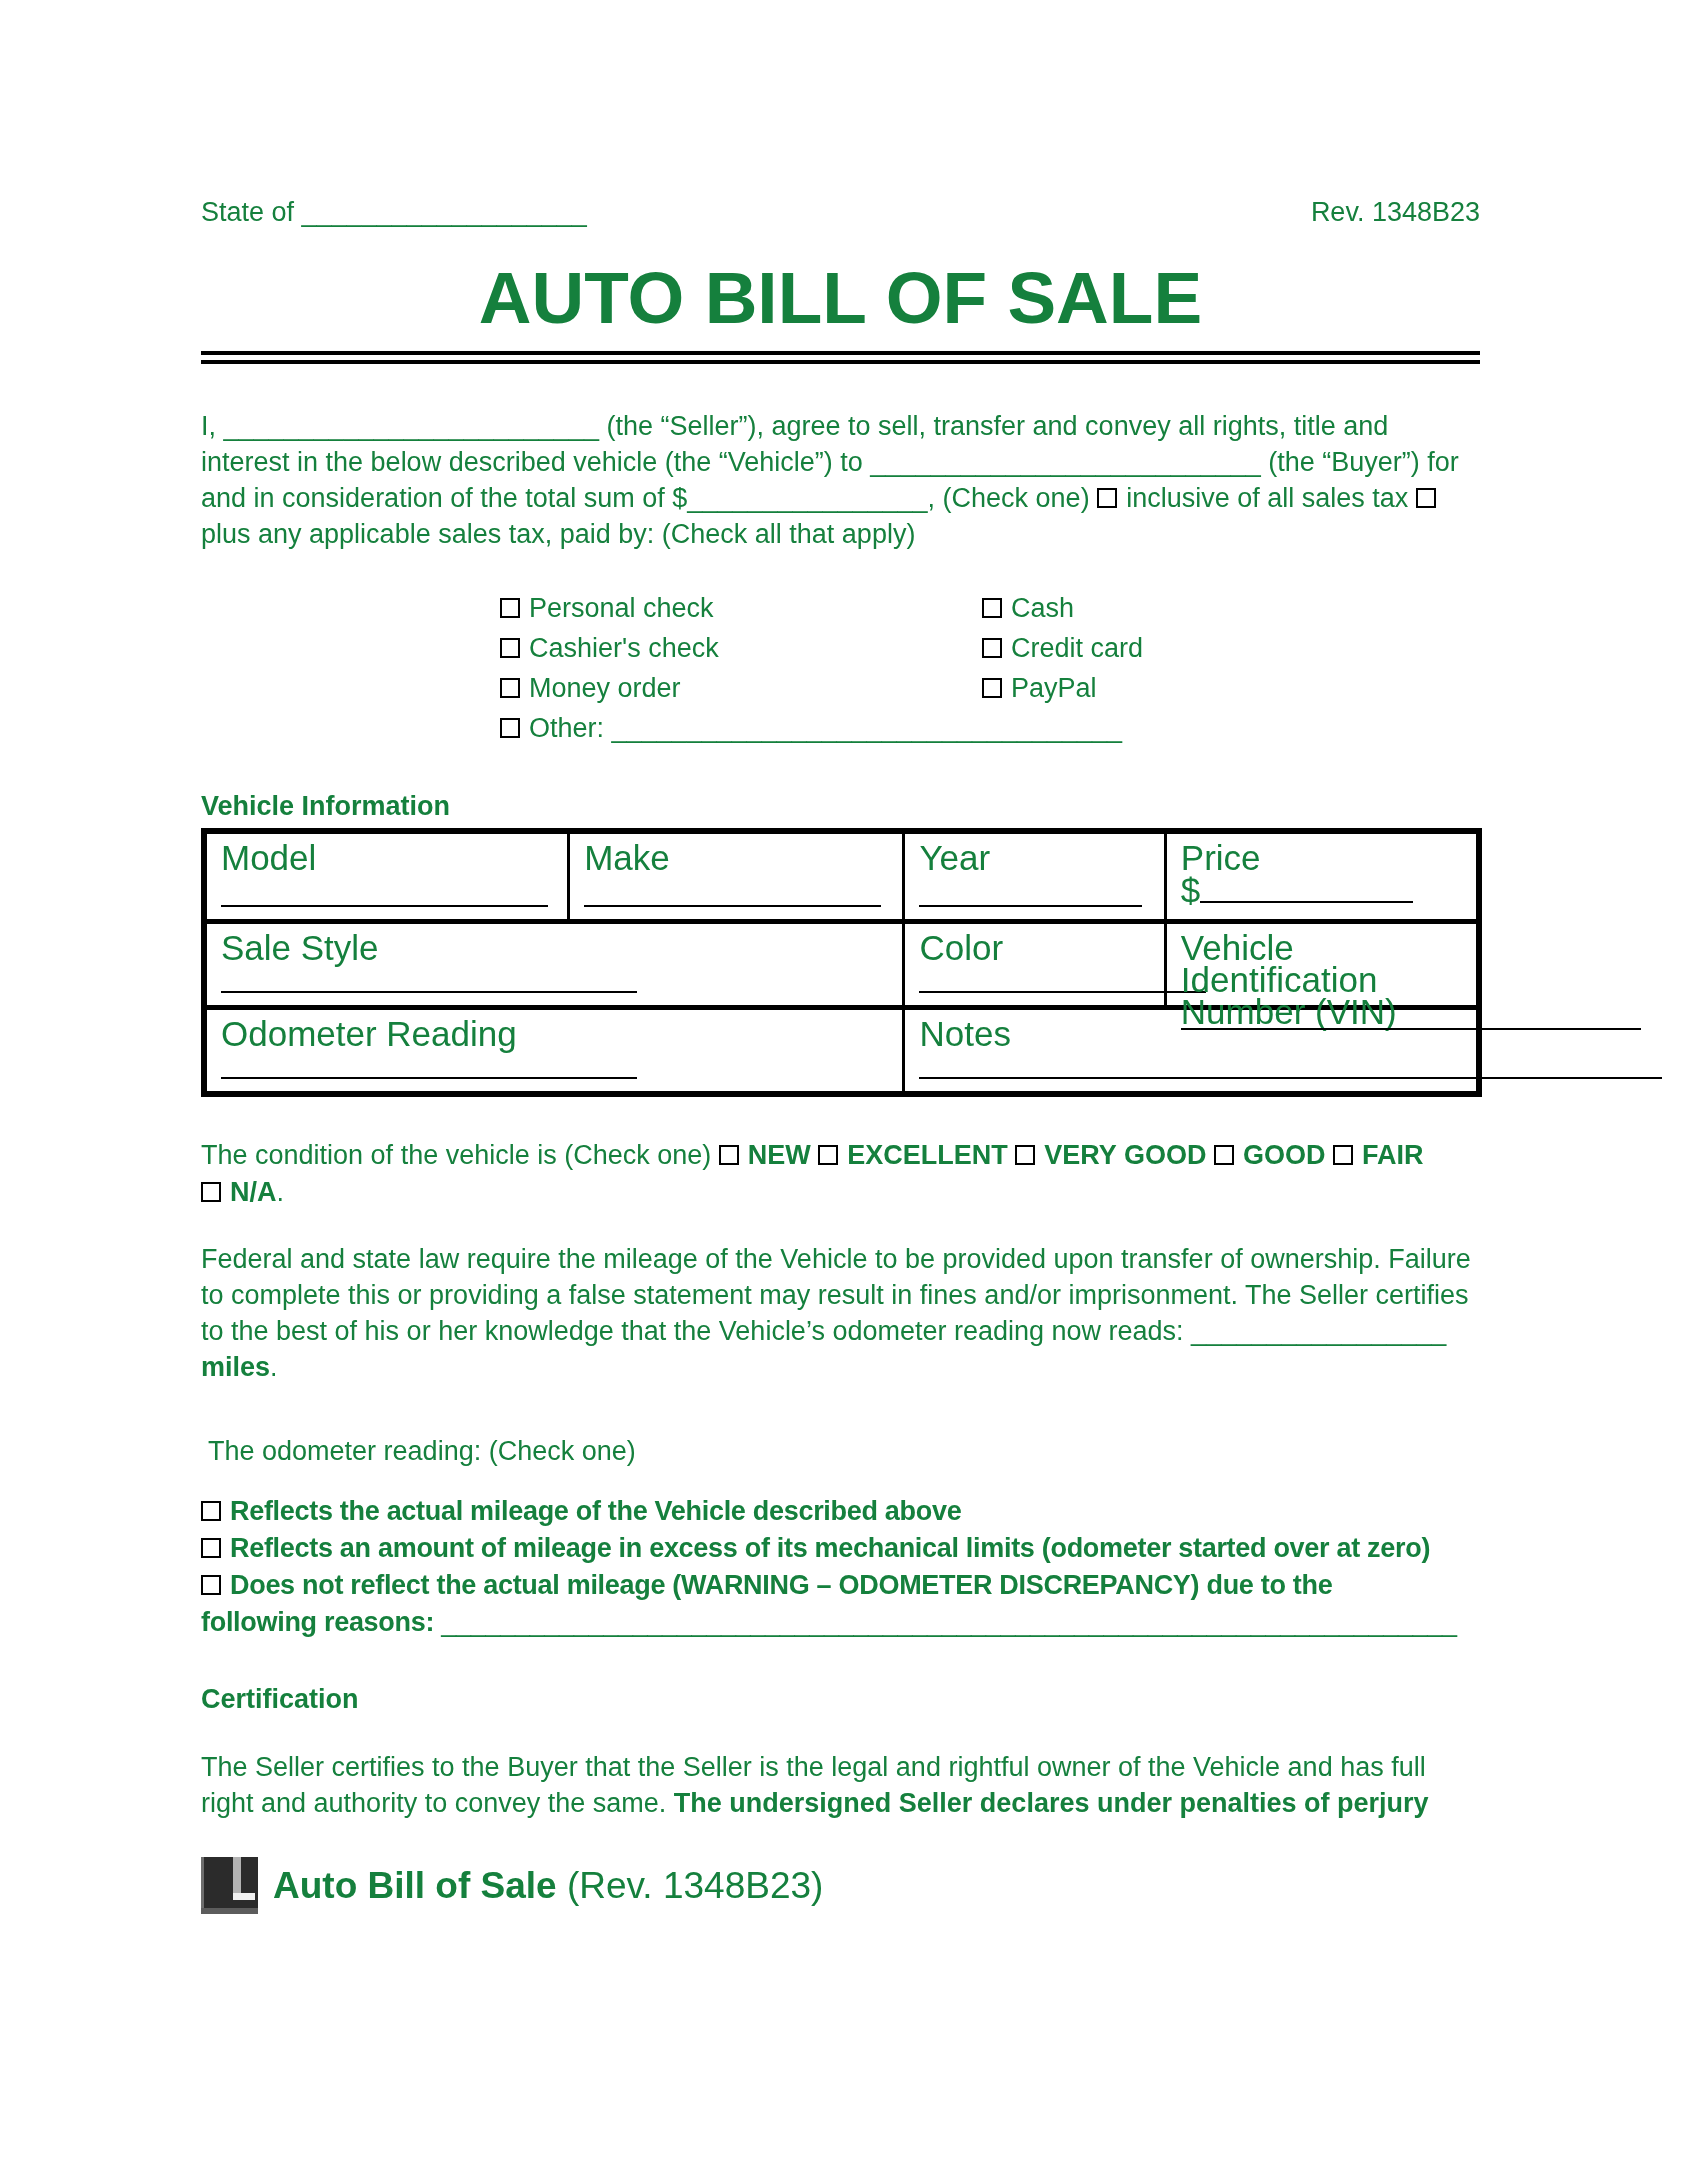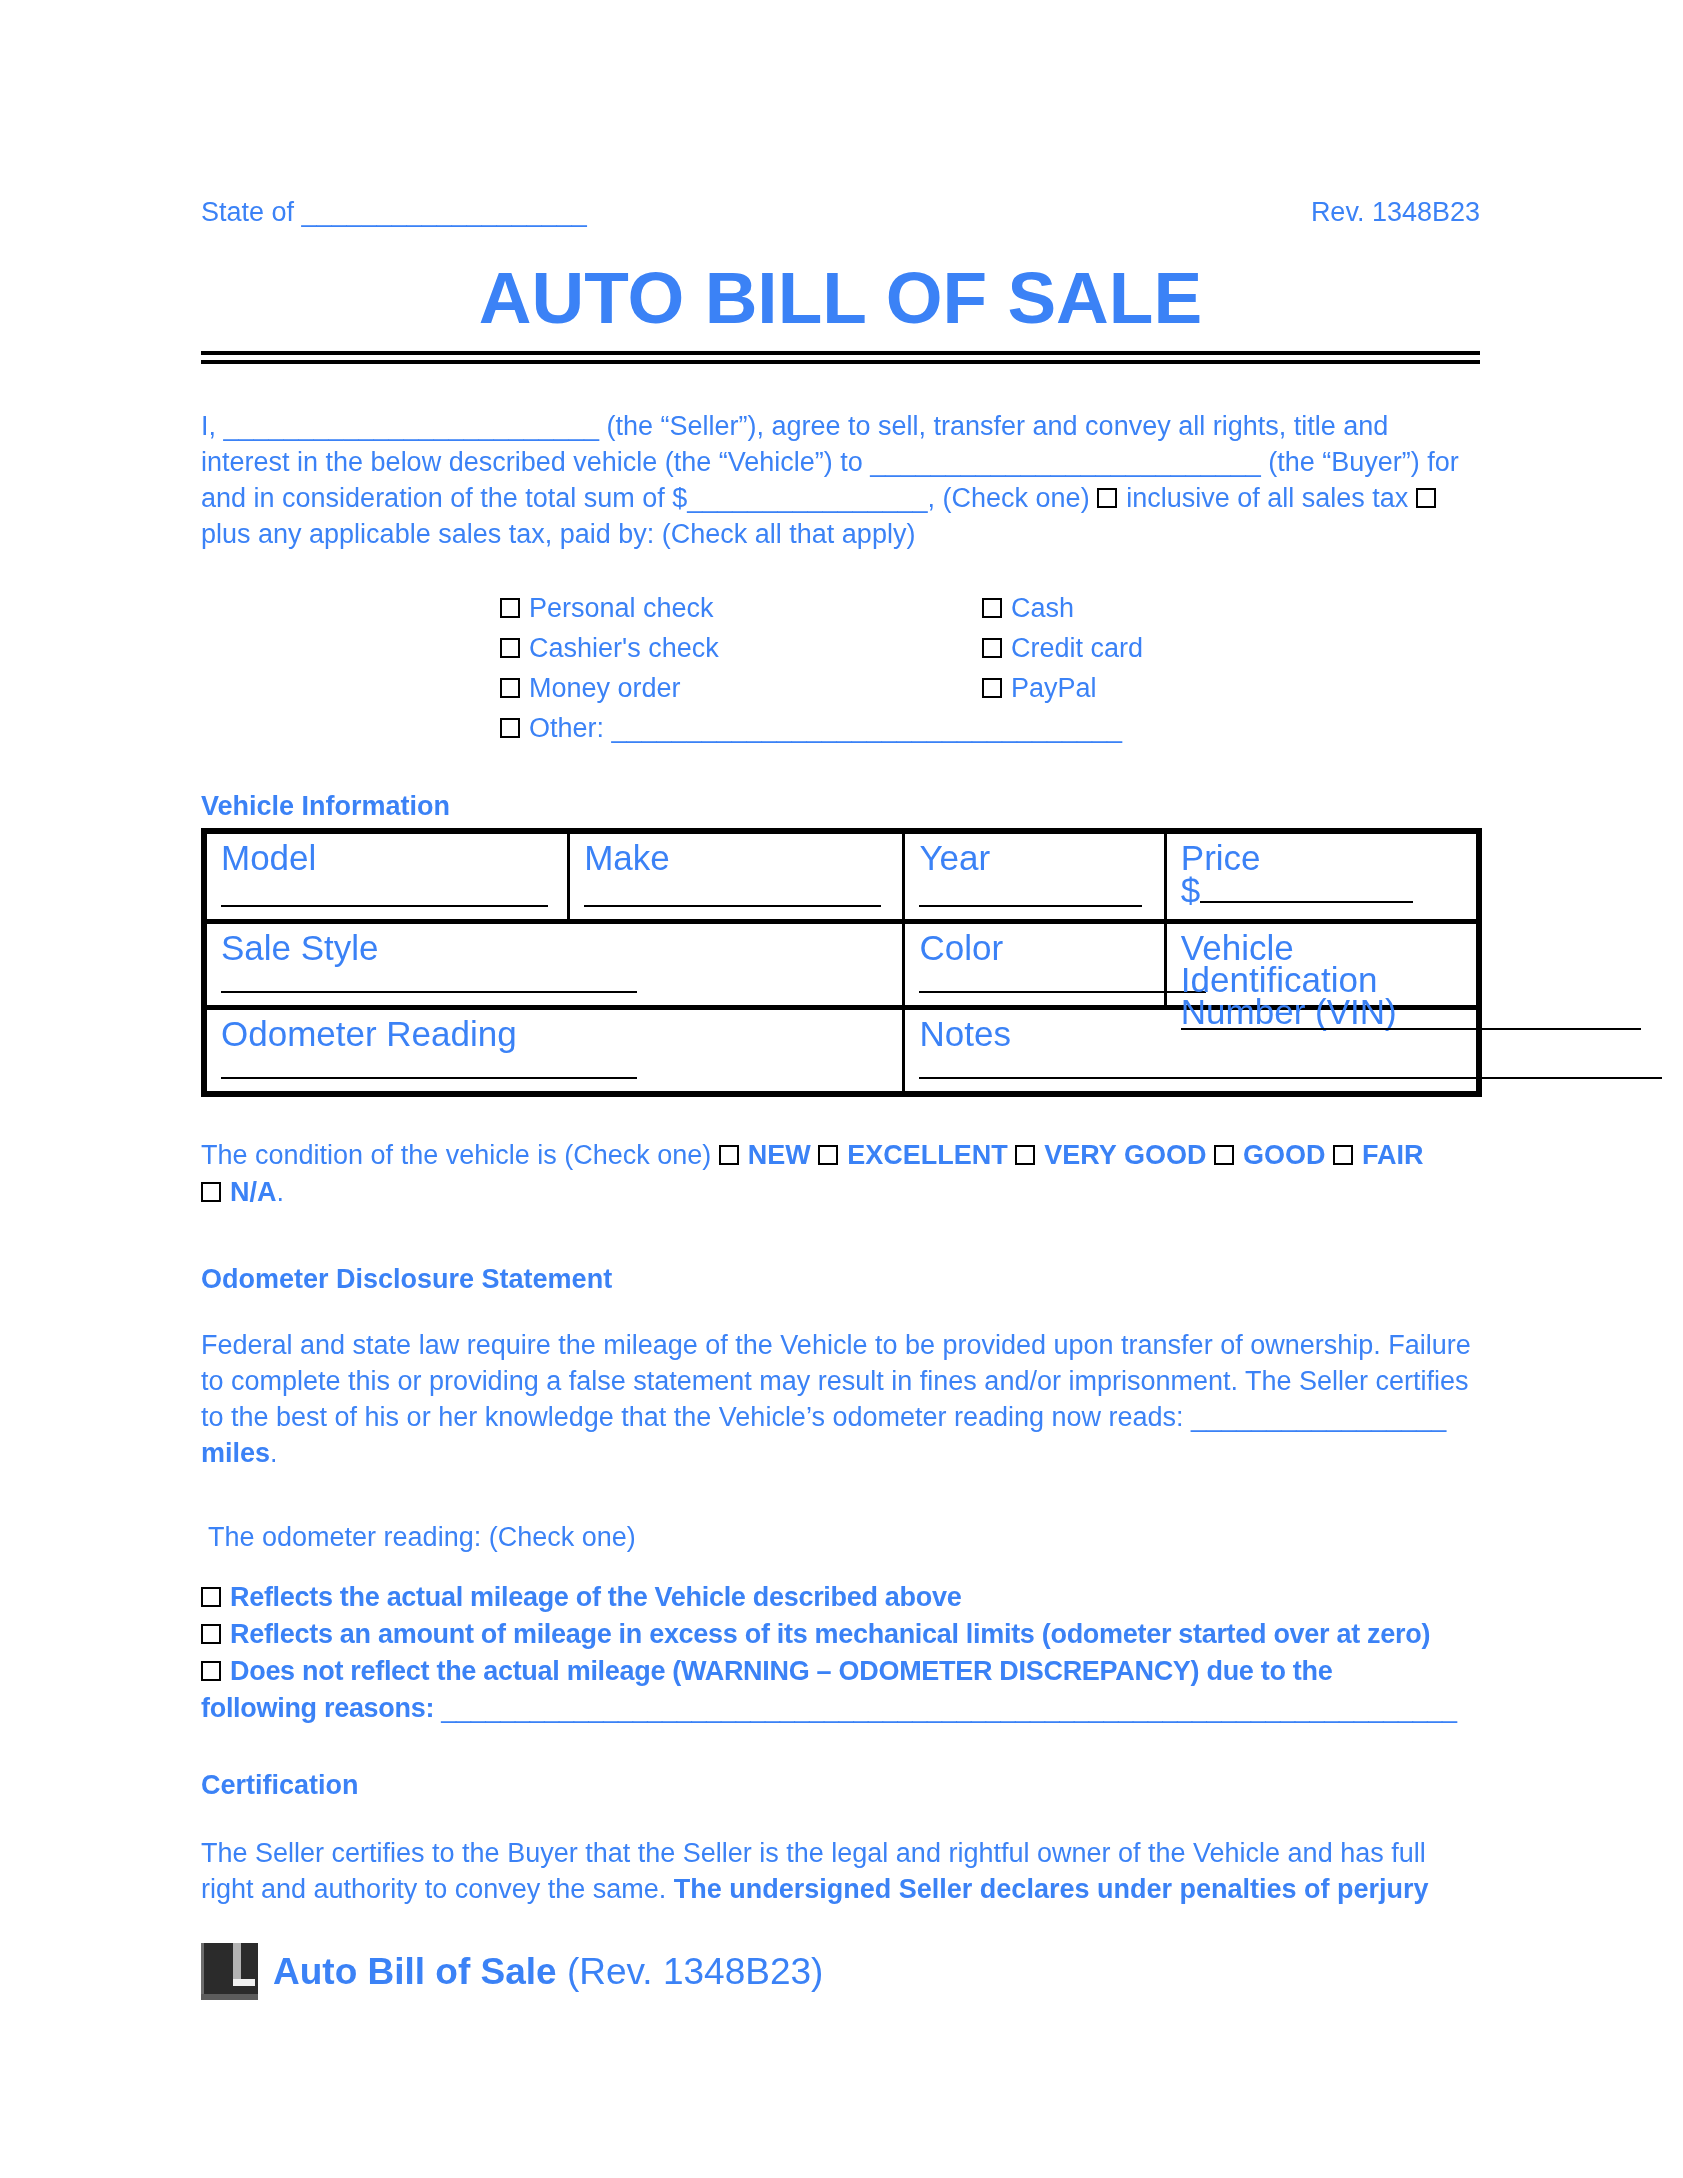--- a/index.html
+++ b/index.html
@@ -3,21 +3,21 @@
 <meta charset="utf-8">
 <style>
   * { margin:0; padding:0; box-sizing:border-box; }
   html,body { background:#ffffff; }
   .page {
     position:relative;
     width:1683px; height:2178px;
     background:#fff;
     padding:194px 203px 0 201px;
     font-family:"Liberation Sans","DejaVu Sans",sans-serif;
-    font-size:27px; line-height:36px; color:#3b82f6;
+    font-size:27px; line-height:36px; color:#15803d;
   }
   .hdr { display:flex; justify-content:space-between; }
   h1.doc-title {
     margin-top:26px; text-align:center;
     font-size:73px; line-height:83px; font-weight:bold;
     letter-spacing:0px;
   }
   .dbl-rule {
     margin-top:12px; height:13px;
     border-top:4px solid #000; border-bottom:4px solid #000;
@@ -166,21 +166,20 @@
     </table>
 
   <p class="para condition"><span>The condition of the vehicle is (Check one)</span>
     <span class="opt"><span class="cb"></span><b>NEW</b></span>
     <span class="opt"><span class="cb"></span><b>EXCELLENT</b></span>
     <span class="opt"><span class="cb"></span><b>VERY GOOD</b></span>
     <span class="opt"><span class="cb"></span><b>GOOD</b></span>
     <span class="opt"><span class="cb"></span><b>FAIR</b></span>
     <span class="opt"><span class="cb"></span><b>N/A</b></span><span>.</span></p>
 
-  <p class="sec-h ods-h">Odometer Disclosure Statement</p>
 
   <p class="para ods-p"><span>Federal and state law require the mileage of the Vehicle to be provided upon transfer of ownership. Failure to complete this or providing a false statement may result in fines and/or imprisonment. The Seller certifies to the best of his or her knowledge that the Vehicle’s odometer reading now reads:&nbsp;_________________</span> <b>miles</b><span>.</span></p>
 
   <p class="para read-line">The odometer reading: (Check one)</p>
 
   <div class="odo-opts">
     <div><span class="cb"></span><b>Reflects the actual mileage of the Vehicle described above</b></div>
     <div><span class="cb"></span><b>Reflects an amount of mileage in excess of its mechanical limits (odometer started over at zero)</b></div>
     <div><span class="cb"></span><b>Does not reflect the actual mileage (WARNING – ODOMETER DISCREPANCY) due to the</b><br><b>following reasons:</b> <span>_____________________________________________________________________</span></div>
   </div>

